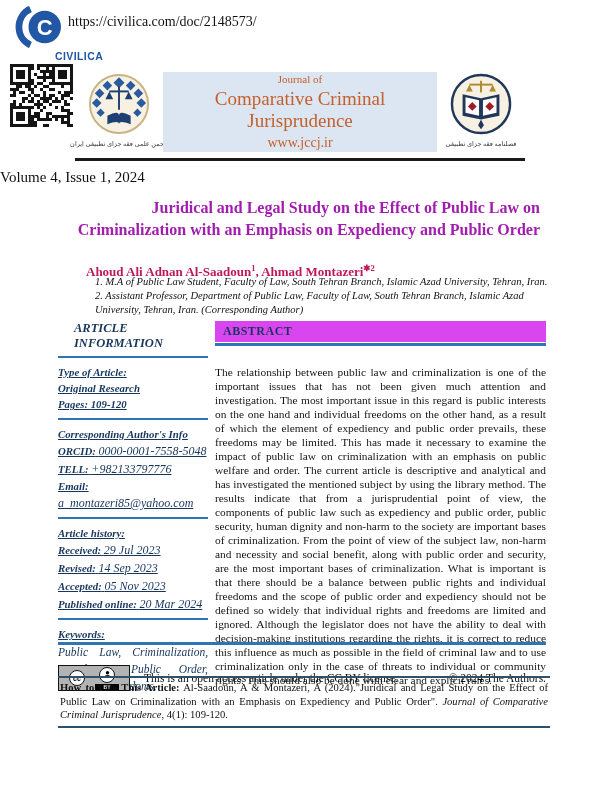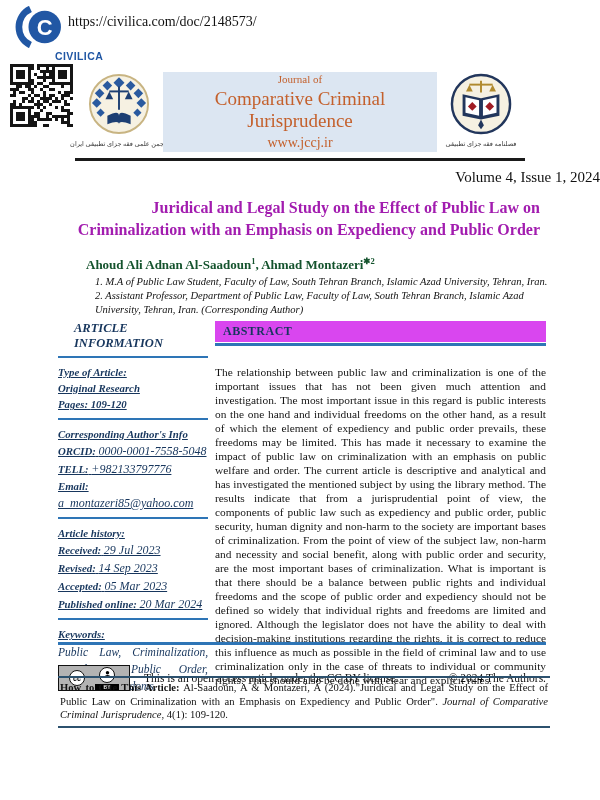--- a/index.html
+++ b/index.html
@@ -22,24 +22,24 @@
   .logo-wrap{width:88px;display:flex;flex-direction:column;align-items:center;padding-top:3px;}
   .logo-caption{font-size:6.5px;color:#3a3a3a;margin-top:1px;direction:rtl;white-space:nowrap;}
   .banner-box{flex:1;height:80px;margin-top:2px;background:#dce6f2;display:flex;flex-direction:column;
               justify-content:center;text-align:center;color:#c4602c;}
   .banner-box .b1{font-size:11px;}
   .banner-box .b2{font-size:19px;margin:3px 0;}
   .banner-box .b3{font-size:14px;}
   .banner-line{position:absolute;left:75px;top:158px;width:450px;height:3px;background:#1a1a1a;}
 
   
-  .volume{position:absolute;left:0;top:169px;width:600px;text-align:right;font-size:15px;color:#111;}
+  .volume{position:absolute;left:0;top:169px;width:600px;text-align:left;font-size:15px;color:#111;}
   .title{position:absolute;left:60px;top:197px;width:480px;text-align:right;
          font-size:16px;font-weight:bold;color:#a21caf;line-height:1.35;}
-  .authors{position:absolute;left:86px;top:256px;font-size:13px;font-weight:bold;color:#14532d;}
+  .authors{position:absolute;left:86px;top:263px;font-size:13px;font-weight:bold;color:#be185d;}
   .authors sup{font-size:8.5px;}
   .affils{position:absolute;left:95px;top:275px;width:462px;font-size:10.5px;font-style:italic;
           color:#111;line-height:1.35;}
 
   
   .sidebar{position:absolute;left:58px;top:321px;width:150px;color:#17365d;}
   .sb-head{font-size:12.5px;font-weight:bold;font-style:italic;margin-left:16px;}
   .sb-rule{height:2px;background:#2e75b6;margin:5px 0 6px 0;}
   .sb-line{font-size:10.8px;font-style:italic;line-height:1.5;text-decoration:underline;}
   .sb-b{font-weight:bold;}
@@ -640,21 +640,21 @@
     <div class="sb-line">
       <span class="sb-b">Received:</span>
       <span class="sb-v">29 Jul 2023</span>
     </div>
     <div class="sb-line">
       <span class="sb-b">Revised:</span>
       <span class="sb-v">14 Sep 2023</span>
     </div>
     <div class="sb-line">
       <span class="sb-b">Accepted:</span>
-      <span class="sb-v">05 Mar 2023</span>
+      <span class="sb-v">05 Nov 2023</span>
     </div>
     <div class="sb-line">
       <span class="sb-b">Published online:</span>
       <span class="sb-v">20 Mar 2024</span>
     </div>
     <div class="sb-rule"></div>
 
     <div class="sb-line sb-b">Keywords:</div>
     <div class="sb-keywords">Public Law, Criminalization, Expediency, Public Order, Individual Freedoms.</div>
   </div>

